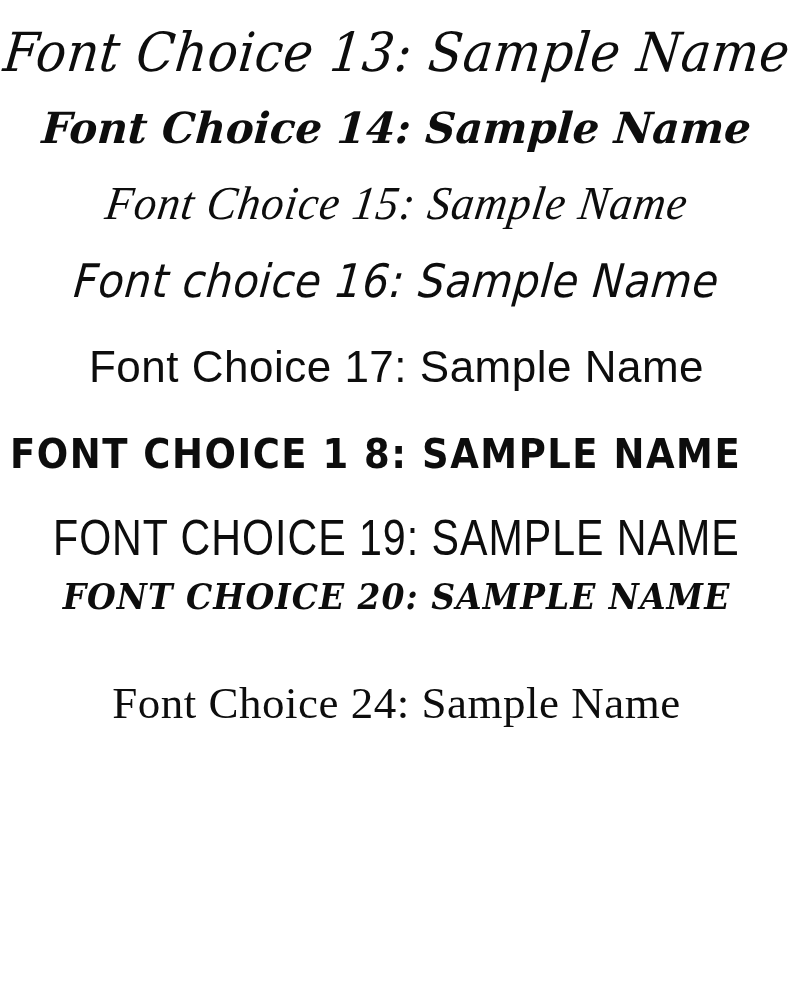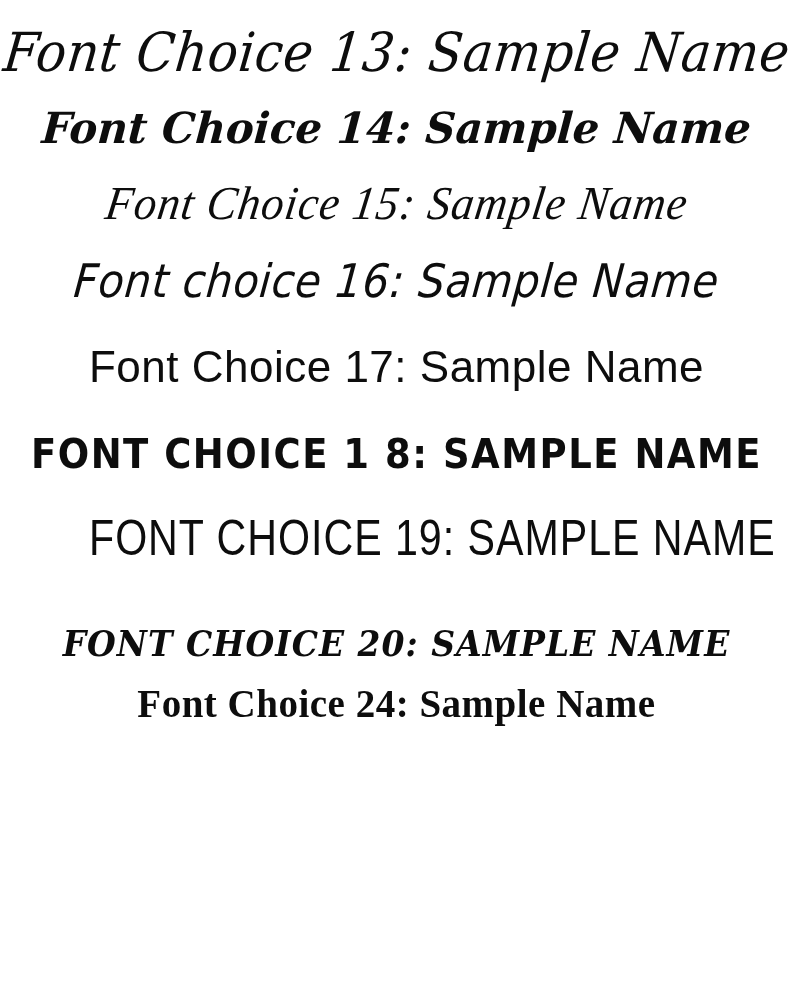--- a/index.html
+++ b/index.html
@@ -86,43 +86,43 @@
   
   .r17 { height: 86px; display: flex; align-items: center; justify-content: center; }
   .r17 .row-inner {
     font-family: Liberation Sans, sans-serif;
     font-weight: 400;
     font-size: 44px;
     letter-spacing: 0.5px;
   }
 
   
-  .r18 { height: 86px; display: flex; align-items: center; justify-content: center; }
+  .r18 { height: 86px; display: flex; align-items: center; justify-content: flex-start; }
   .r18 .row-inner {
     font-family: "DejaVu Sans", sans-serif;
     font-weight: 700;
     font-size: 37px;
     letter-spacing: 1.5px;
     text-transform: uppercase;
     transform: scaleY(1.12);
   }
 
   
-  .r19 { height: 84px; display: flex; align-items: center; justify-content: flex-end; }
+  .r19 { height: 84px; display: flex; align-items: center; justify-content: center; }
   .r19 .row-inner {
     font-family: "Liberation Sans", sans-serif;
     font-weight: 300;
     font-size: 42px;
     letter-spacing: 1px;
     text-transform: uppercase;
     transform: scaleY(1.18) scaleX(0.98);
   }
 
   
-  .r20 { height: 80px; display: flex; align-items: flex-end; justify-content: center; }
+  .r20 { height: 80px; display: flex; align-items: flex-start; justify-content: center; }
   .r20 .row-inner {
     font-family: "DejaVu Serif", serif;
     font-weight: 700;
     font-style: italic;
     font-size: 33px;
     letter-spacing: 1px;
     text-transform: uppercase;
     transform: scaleY(1.05);
   }
 
@@ -151,22 +151,22 @@
     font-family: "DejaVu Serif", serif;
     font-weight: 700;
     font-size: 41px;
     letter-spacing: 0.5px;
   }
 
   
   .r24 { height: 86px; display: flex; align-items: center; justify-content: center; }
   .r24 .row-inner {
     font-family: "Liberation Serif", serif;
-    font-weight: 700;
-    font-size: 39px;
+    font-weight: 400;
+    font-size: 45px;
     letter-spacing: 0.5px;
   }
 </style>
 </head>
 <body>
 
 <div class="sheet">
 
   <div class="font-row r13">
     <span class="row-inner"><span class="lbl">Font Choice 13:</span> <span class="val">Sample Name</span></span>

